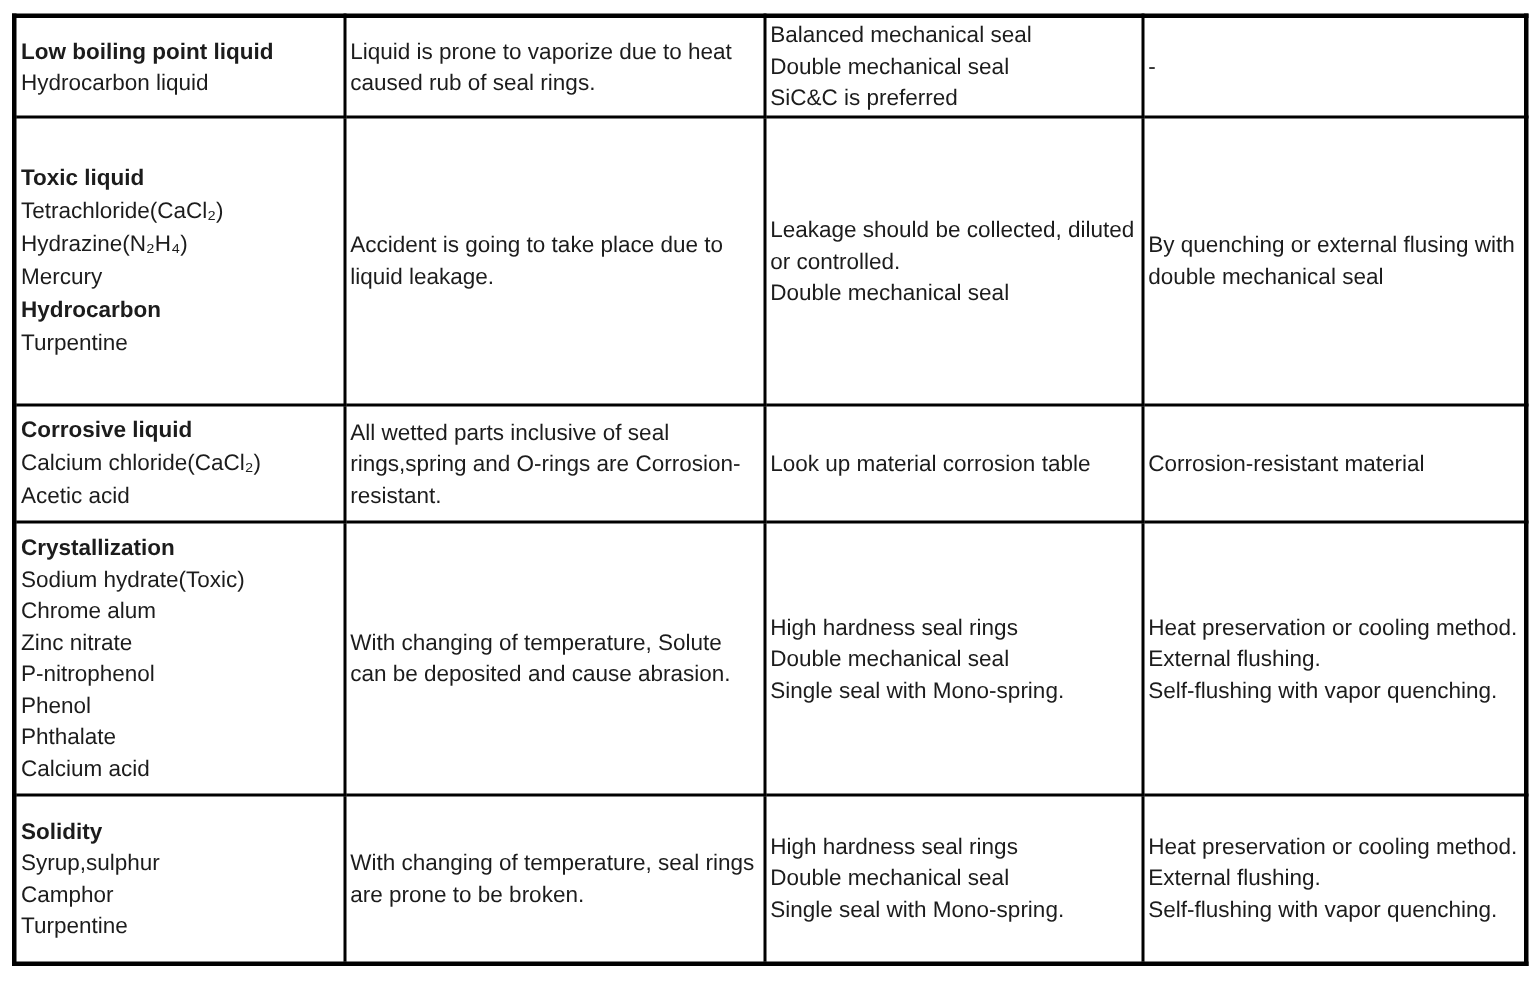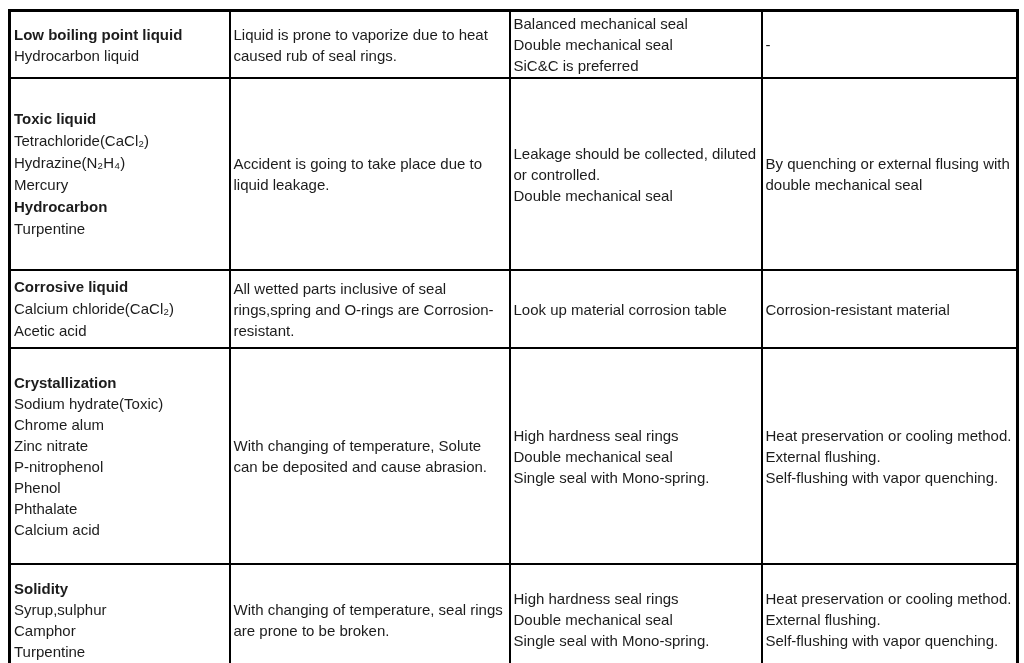--- a/index.html
+++ b/index.html
@@ -40,21 +40,21 @@
   
   col.c1 { width: 220px; }
   col.c2 { width: 280px; }
   col.c3 { width: 252px; }
   col.c4 { width: 256px; }
   
   tr.hdr  { height: 24px; }
   tr.r1 { height: 50px; }
   tr.r2 { height: 192px; }
   tr.r3 { height: 78px; }
-  tr.r4 { height: 216px; margin-top: 26px; }
+  tr.r4 { height: 182px; margin-top: 26px; }
   tr.r5 { height: 112px; }
   
   td.chem .line { line-height: 22px; }
 </style>
 </head>
 <body>
 
 <table class="spec-table">
   <colgroup>
     <col class="c1">

